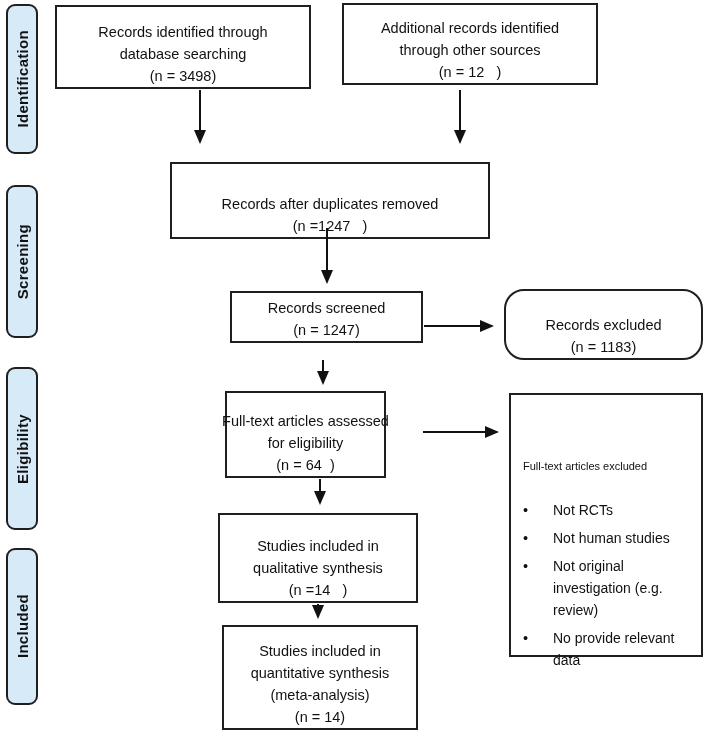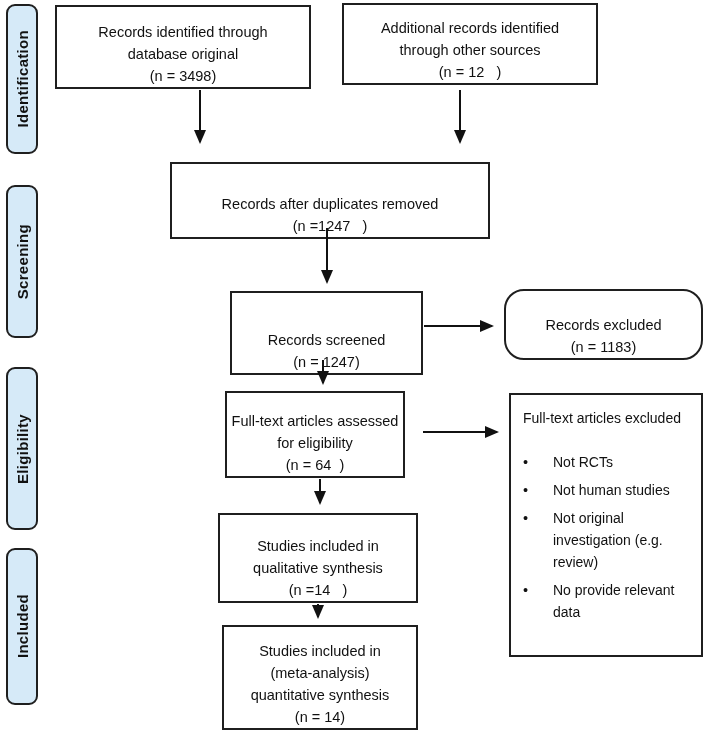--- a/index.html
+++ b/index.html
@@ -58,42 +58,43 @@
   }
   .fbox .line {
     font-size: 14.5px;
     line-height: 22px;
     white-space: pre;
   }
 
   #box-records-db        { left: 55px;  top: 5px;   width: 256px; height: 84px; }
   #box-records-other     { left: 342px; top: 3px;   width: 256px; height: 82px; }
   #box-duplicates        { left: 170px; top: 162px; width: 320px; height: 77px; }
-  #box-screened          { left: 230px; top: 291px; width: 193px; height: 84px; }
+  #box-screened          { left: 230px; top: 291px; width: 193px; height: 52px; }
   #box-records-excluded  { left: 504px; top: 289px; width: 199px; height: 71px; border-radius: 20px; }
-  #box-fulltext          { left: 225px; top: 391px; width: 180px; height: 87px; }
+  #box-fulltext          { left: 225px; top: 391px; width: 161px; height: 87px; }
   #box-qualitative       { left: 218px; top: 513px; width: 200px; height: 90px; }
   #box-quantitative      { left: 222px; top: 625px; width: 196px; height: 105px; }
 
   
   #box-fulltext-excluded {
     position: absolute;
     left: 509px; top: 393px; width: 194px; height: 264px;
     background: #ffffff;
     border: 2px solid #1f1f1f;
     box-sizing: border-box;
     padding: 12px 10px 10px 12px;
     color: #111111;
     text-align: left;
   }
   #box-fulltext-excluded .line {
     display: block;
-    font-size: 14px;
+    font-size: 11px;
     line-height: 22px;
     white-space: pre;
+    margin-top: 48px;
   }
   #box-fulltext-excluded ul {
     list-style: none;
     margin: 22px 0 0 0;
     padding: 0;
   }
   #box-fulltext-excluded li {
     display: flex;
     margin-bottom: 6px;
   }
@@ -131,21 +132,21 @@
   </div>
   <div class="stage" id="stage-eligibility">
     <span>Eligibility</span>
   </div>
   <div class="stage" id="stage-included">
     <span>Included</span>
   </div>
 
   <div class="fbox" id="box-records-db">
     <span class="line">Records identified through</span>
-    <span class="line">database original</span>
+    <span class="line">database searching</span>
     <span class="line">(n = 3498)</span>
   </div>
 
   <div class="fbox" id="box-records-other">
     <span class="line">Additional records identified</span>
     <span class="line">through other sources</span>
     <span class="line">(n = 12   )</span>
   </div>
 
   <div class="fbox" id="box-duplicates">
@@ -192,22 +193,22 @@
   </div>
 
   <div class="fbox" id="box-qualitative">
     <span class="line">Studies included in</span>
     <span class="line">qualitative synthesis</span>
     <span class="line">(n =14   )</span>
   </div>
 
   <div class="fbox" id="box-quantitative">
     <span class="line">Studies included in</span>
+    <span class="line">quantitative synthesis</span>
     <span class="line">(meta-analysis)</span>
-    <span class="line">quantitative synthesis</span>
     <span class="line">(n = 14)</span>
   </div>
 
   <svg id="arrows" viewBox="0 0 709 732" xmlns="http://www.w3.org/2000/svg">
     <defs>
       <marker id="ah" markerWidth="8" markerHeight="7" refX="6" refY="3" orient="auto">
         <path d="M0,0 L7,3 L0,6 Z" fill="#111111"></path>
       </marker>
     </defs>
     <line x1="200" y1="90" x2="200" y2="142" stroke="#111111" stroke-width="2" marker-end="url(#ah)"></line>

